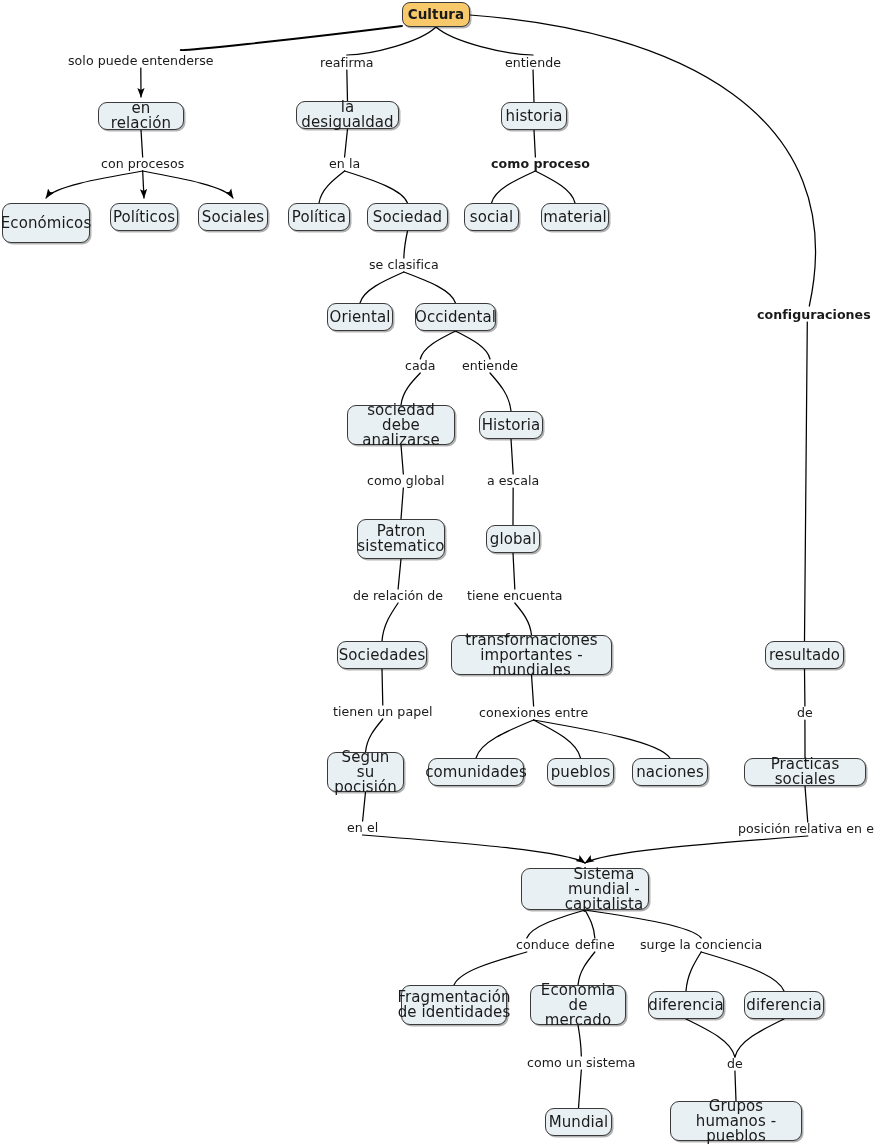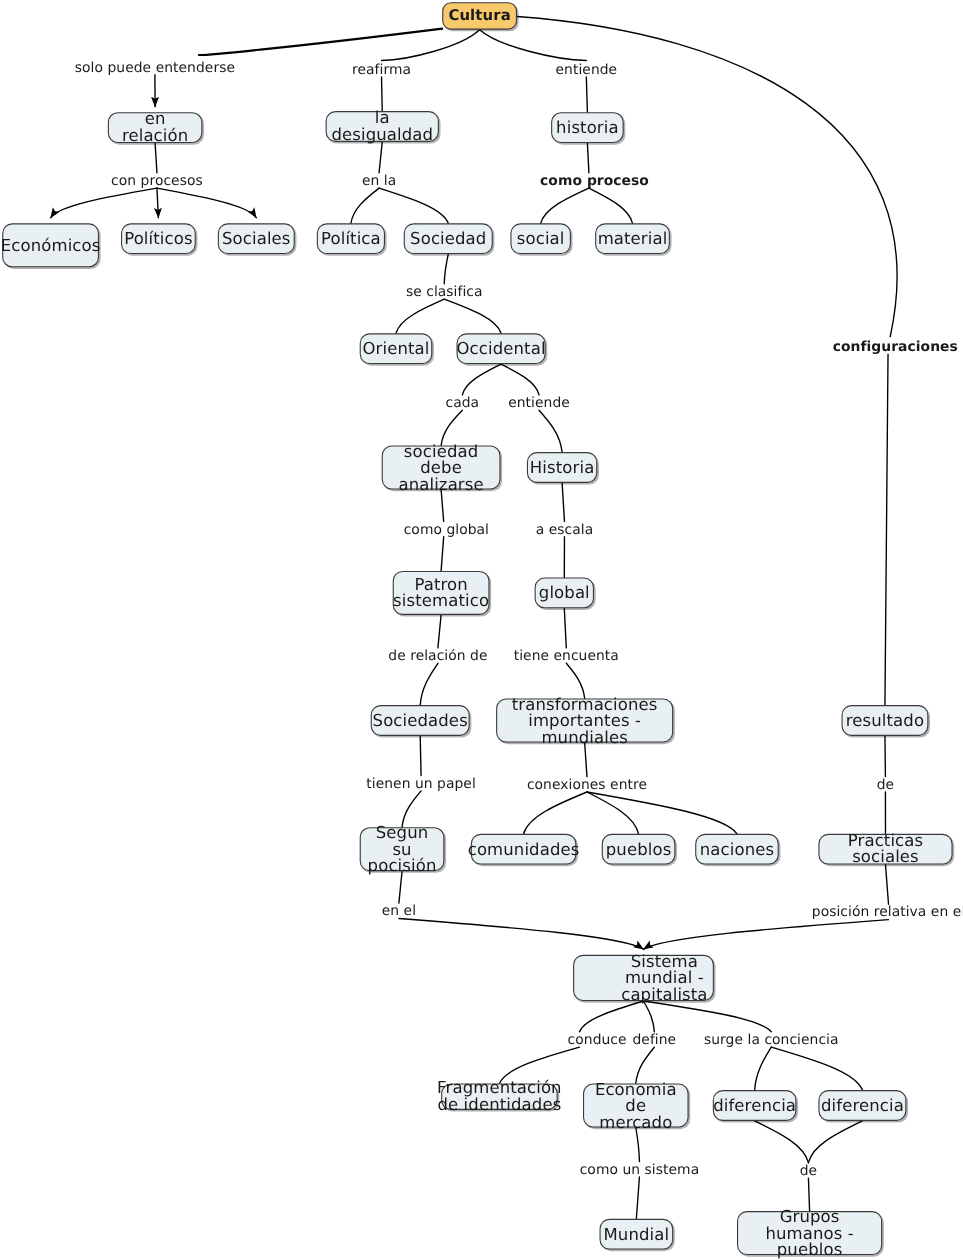--- a/index.html
+++ b/index.html
@@ -155,21 +155,21 @@
 importantes - mundiales</div>
       <div class="node" style="left: 765px; top: 641px; width: 79px; height: 28px;">resultado</div>
       <div class="node" style="left: 327px; top: 752px; width: 77px; height: 40px;">Segun su
 pocisión</div>
       <div class="node" style="left: 428px; top: 758px; width: 96px; height: 28px;">comunidades</div>
       <div class="node" style="left: 547px; top: 758px; width: 67px; height: 28px;">pueblos</div>
       <div class="node" style="left: 632px; top: 758px; width: 76px; height: 28px;">naciones</div>
       <div class="node" style="left: 744px; top: 758px; width: 122px; height: 28px;">Practicas sociales</div>
       <div class="node" style="left: 521px; top: 868px; width: 128px; height: 42px; padding-left: 44px;">Sistema mundial -
 capitalista</div>
-      <div class="node" style="left: 401px; top: 985px; width: 106px; height: 24px; text-align: center;">Fragmentación
+      <div class="node" style="left: 401px; top: 985px; width: 106px; height: 40px; text-align: center;">Fragmentación
 de identidades</div>
       <div class="node" style="left: 530px; top: 985px; width: 96px; height: 40px;">Economia de
 mercado</div>
       <div class="node" style="left: 648px; top: 991px; width: 76px; height: 28px;">diferencia</div>
       <div class="node" style="left: 744px; top: 991px; width: 80px; height: 28px;">diferencia</div>
       <div class="node" style="left: 545px; top: 1108px; width: 67px; height: 28px;">Mundial</div>
       <div class="node" style="left: 670px; top: 1101px; width: 132px; height: 40px;">Grupos humanos -
 pueblos</div>
     </div>
   <div id="label-layer">

